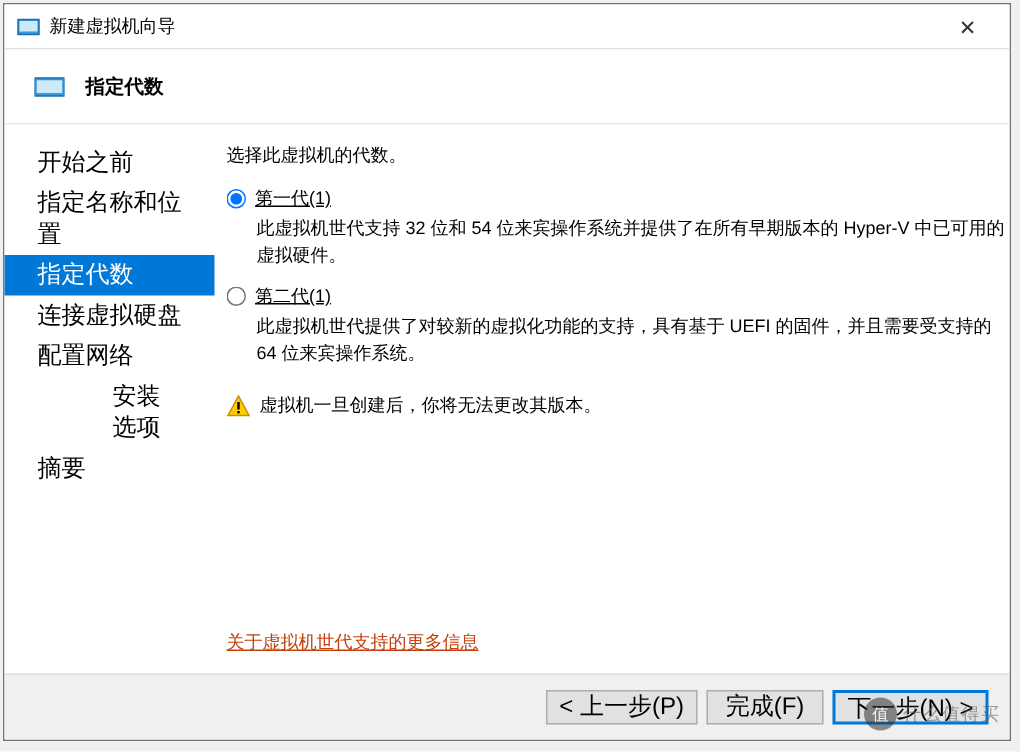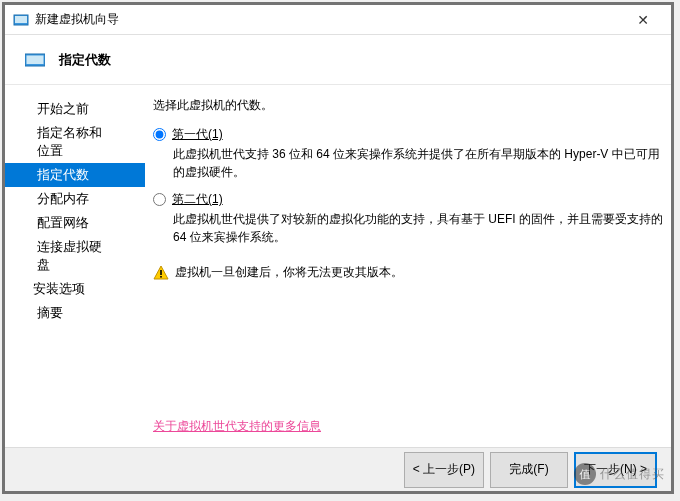--- a/index.html
+++ b/index.html
@@ -6,21 +6,21 @@
     body {
       font-family: "Microsoft YaHei", "Segoe UI", Tahoma, sans-serif;
       font-size: 12px;
       background: #f0f0f0;
       width: 680px;
       height: 501px;
       overflow: hidden;
     }
     .window {
       background: #ffffff;
-      border: 3px solid #737373;
+      border: 1px solid #737373;
       width: 672px;
       height: 492px;
       margin: 2px;
       display: flex;
       flex-direction: column;
       position: relative;
     }
     .titlebar {
       display: flex;
       align-items: center;
@@ -57,30 +57,30 @@
     .body {
       flex: 1;
       display: flex;
       background: #ffffff;
     }
     .sidebar {
       width: 140px;
       padding: 12px 0;
     }
     .sidebar-item {
-      padding: 3px 32px;
-      font-size: 13px;
+      padding: 3px 22px;
+      font-size: 16px;
       color: #000;
       cursor: pointer;
     }
     .sidebar-item.active {
       background: #0078d7;
       color: #fff;
     }
-    .sidebar-item.indent { padding-left: 28px; }
+    .sidebar-item.indent { padding-left: 28px; margin-left: 44px; }
     .content {
       flex: 1;
       padding: 12px 0 10px 8px;
       position: relative;
     }
     .content-desc { margin-bottom: 12px; }
     .radio-block { margin-bottom: 10px; }
     .radio-row { display: flex; align-items: center; text-decoration: underline; }
     .radio-row input { margin-right: 6px; }
     .radio-label { font-size: 12px; }
@@ -100,39 +100,39 @@
       height: 16px;
       margin-right: 6px;
       flex-shrink: 0;
     }
     .link-row {
       position: absolute;
       bottom: 12px;
       left: 8px;
     }
     .link-row a {
-      color: #ec4899;
+      color: #c2410c;
       text-decoration: underline;
       cursor: pointer;
       font-size: 12px;
     }
     .footer {
       border-top: 1px solid #dcdcdc;
       height: 44px;
       display: flex;
       align-items: center;
       justify-content: flex-end;
       padding: 0 14px;
       gap: 6px;
       background: #f0f0f0;
     }
     .btn {
       min-width: 78px;
-      height: 36px;
-      font-size: 12px;
+      height: 23px;
+      font-size: 16px;
       border: 1px solid #adadad;
       background: #e1e1e1;
       cursor: pointer;
       padding: 0 8px;
     }
     .btn.primary {
       border: 2px solid #0078d7;
       background: #e1e1e1;
     }
     .watermark {
@@ -182,36 +182,35 @@
         </svg>
     </span>
     <span class="header-title">指定代数</span>
   </div>
 
   <div class="body">
     <div class="sidebar">
       <div class="sidebar-item">开始之前</div>
       <div class="sidebar-item">指定名称和位置</div>
       <div class="sidebar-item active">指定代数</div>
-      <div class="sidebar-item">分配内存</div>
+      <div class="sidebar-item">连接虚拟硬盘</div>
       <div class="sidebar-item">配置网络</div>
-      <div class="sidebar-item">连接虚拟硬盘</div>
       <div class="sidebar-item indent">安装选项</div>
       <div class="sidebar-item">摘要</div>
     </div>
 
     <div class="content">
       <div class="content-desc">选择此虚拟机的代数。</div>
 
       <div class="radio-block">
         <label class="radio-row">
           <input type="radio" name="gen" checked="" style="">
           <span class="radio-label">第一代(1)</span>
         </label>
-        <div class="radio-desc">此虚拟机世代支持 36 位和 64 位来宾操作系统并提供了在所有早期版本的 Hyper-V 中已可用的虚拟硬件。</div>
+        <div class="radio-desc">此虚拟机世代支持 32 位和 54 位来宾操作系统并提供了在所有早期版本的 Hyper-V 中已可用的虚拟硬件。</div>
       </div>
 
       <div class="radio-block">
         <label class="radio-row">
           <input type="radio" name="gen" style="">
           <span class="radio-label">第二代(1)</span>
         </label>
         <div class="radio-desc">此虚拟机世代提供了对较新的虚拟化功能的支持，具有基于 UEFI 的固件，并且需要受支持的 64 位来宾操作系统。</div>
       </div>
 

